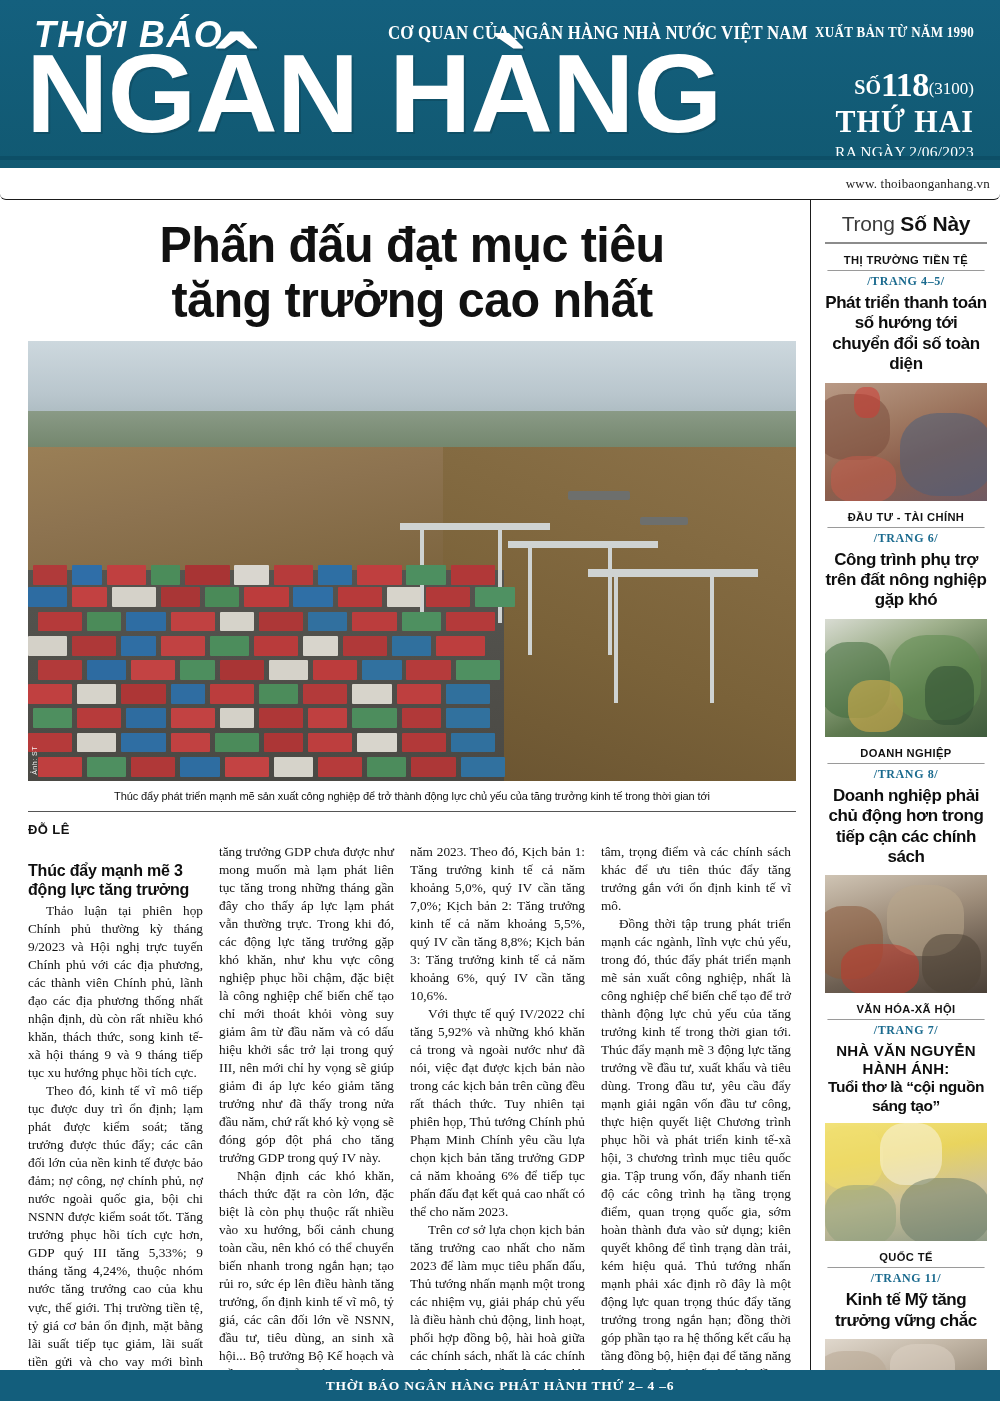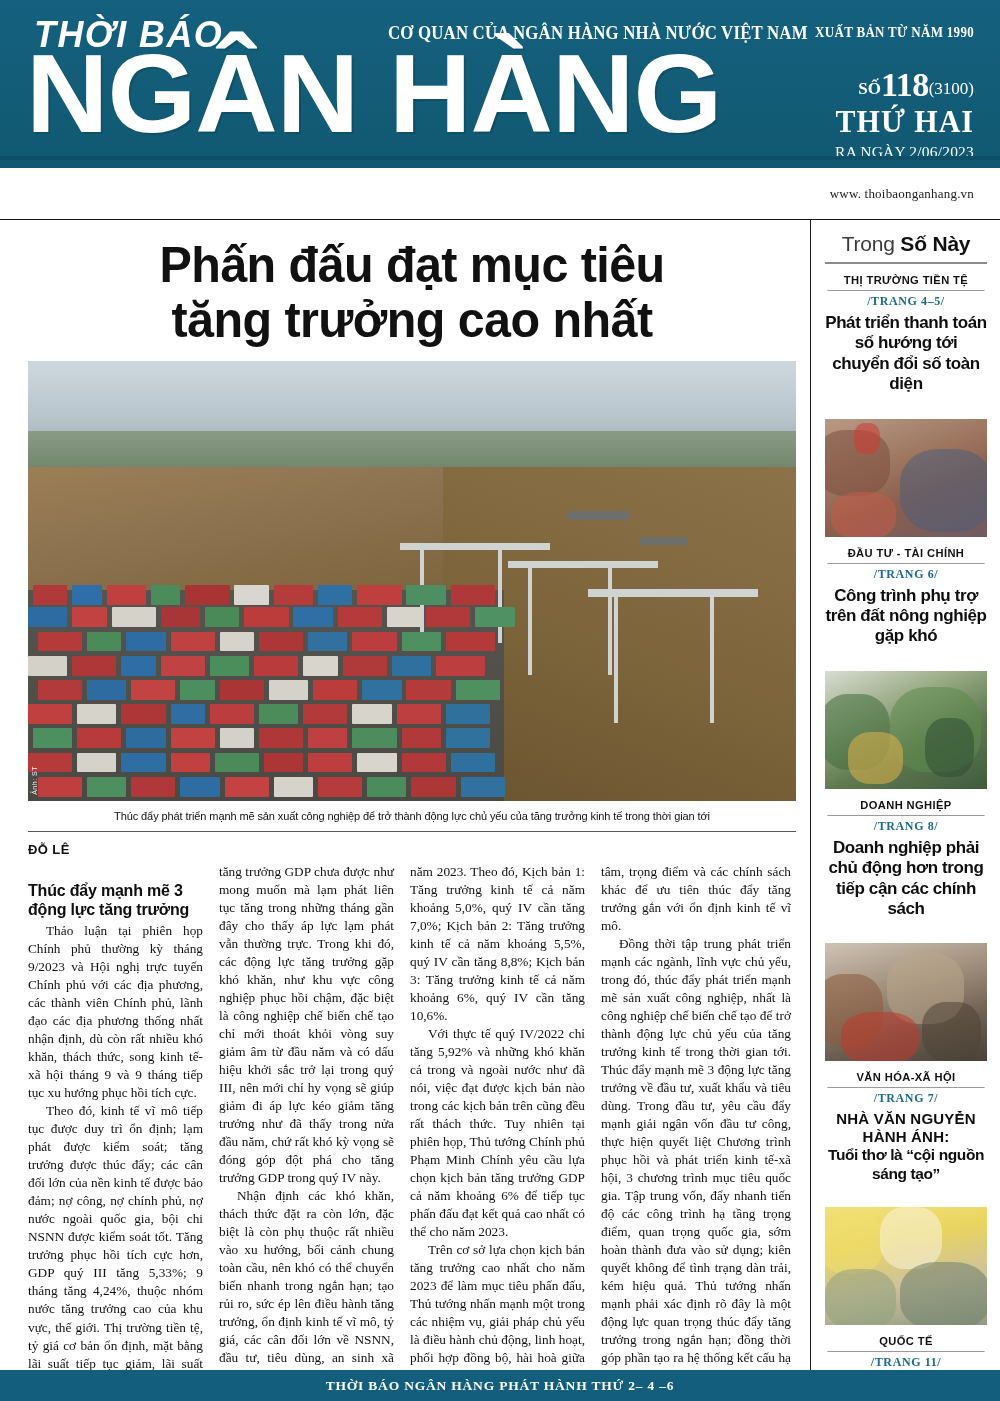--- a/index.html
+++ b/index.html
@@ -56,40 +56,40 @@
     transform-origin: left top;
     text-shadow: 2px 2px 0 rgba(0,0,0,.13);
     white-space: nowrap;
   }
   .mh-issue {
     position: absolute; right: 26px; top: 68px;
     text-align: right;
     line-height: 1;
   }
   .mh-issue .row1 { font-family:"Liberation Serif", serif; white-space: nowrap; }
-  .mh-issue .row1 .so { font-size: 17px; font-weight: 700; vertical-align: 2px; }
+  .mh-issue .row1 .so { font-size: 20px; font-weight: 700; vertical-align: 2px; }
   .mh-issue .row1 .num { font-size: 34px; font-weight: 700; letter-spacing: -.5px; }
   .mh-issue .row1 .paren { font-size: 17px; font-weight: 400; vertical-align: 2px; }
   .mh-issue .row2 {
     font-family:"Liberation Serif", serif; font-weight:700;
     font-size: 30px; letter-spacing: 1px; margin-top: 5px;
     transform: scaleY(1.05); white-space: nowrap;
   }
   .mh-issue .row3 {
     font-family:"Liberation Serif", serif; font-weight:400;
     font-size: 15.5px; margin-top: 7px; letter-spacing: .2px; white-space: nowrap;
   }
   .mh-rule { position:absolute; left:0; right:0; top:156px; height:4px; background:#0d4f67; }
 
   .website {
-    height: 52px; border-bottom: 1.5px solid #1b1b1b;
+    height: 32px; border-bottom: 1.5px solid #1b1b1b;
     display: flex; align-items: center; justify-content: flex-end;
-    padding-right: 26px;
+    padding-right: 10px;
     font-family: "Liberation Serif", serif;
-    font-size: 13px; color: #222; letter-spacing: .2px;
+    font-size: 13px; color: #222; letter-spacing: .2px; border-radius: 6px;
   }
 
   
   .body-wrap { display: flex; padding: 0; height: 1178px; }
   .left-col { width: 810px; padding: 0 14px 0 28px; position: relative; }
   .rail {
     width: 210px; border-left: 1.5px solid #1b1b1b;
     padding: 8px 14px 0 14px; position: relative;
   }
 
@@ -199,21 +199,21 @@
     text-align:center;
     font-family:"Liberation Serif", serif;
     font-weight:700; font-size:12px; letter-spacing:.6px;
     color:#1a6a8e; padding: 3px 0 4px 0;
   }
   .rail-title {
     text-align:center;
     font-family:"Liberation Sans", sans-serif;
     font-weight:700; font-size:17px; line-height:1.2;
     color:#0e0e0e; letter-spacing:-.4px;
-    padding-bottom: 24px;
+    padding-bottom: 8px;
   }
   .rail-title.small { font-size: 15.5px; }
   .rail-title .cap {
     display:block; font-size:15px; letter-spacing:.2px; font-weight:700;
   }
   .rail-photo { width:162px; height:118px; overflow:hidden; position:relative; background:#9aa; }
   .rp1 { background:linear-gradient(160deg,#b99a86 0%,#a07a63 35%,#8d5f4c 62%,#6f5a63 100%); }
   .rp2 { background:linear-gradient(155deg,#d9dcd3 0%,#9fb08c 30%,#5f7a50 62%,#3f5b3c 100%); }
   .rp3 { background:linear-gradient(165deg,#cfc4b4 0%,#a08f7c 38%,#6d5f52 70%,#4a4037 100%); }
   .rp4 { background:linear-gradient(170deg,#f2e27a 0%,#e9d45e 30%,#cfc39a 62%,#8e9a86 100%); }

